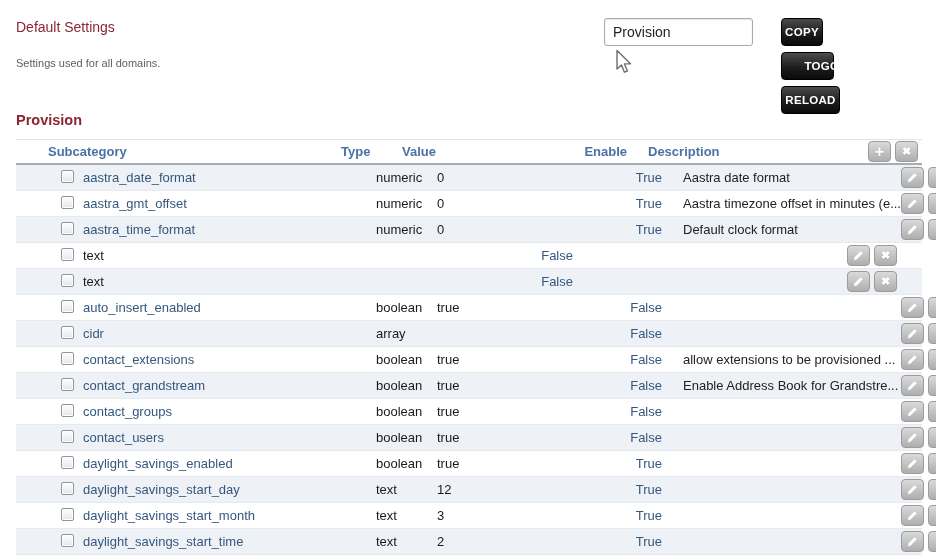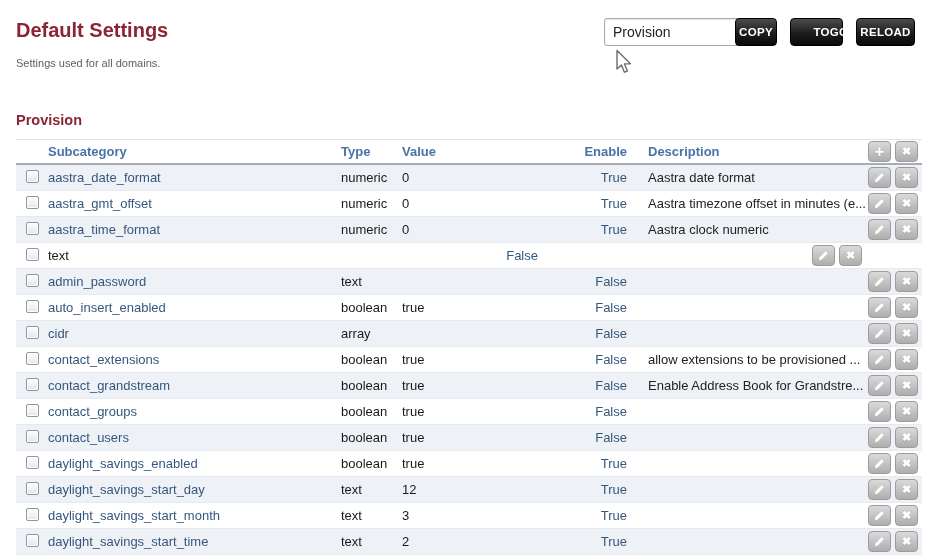--- a/index.html
+++ b/index.html
@@ -5,52 +5,52 @@
   html,body { margin:0; padding:0; }
   body {
     width:936px; height:556px; position:relative; overflow:hidden;
     background:#ffffff;
     font-family:"Liberation Sans", sans-serif;
     -webkit-font-smoothing:antialiased;
   }
   .abs { position:absolute; }
 
   
-  .page-title { left:16px; top:19px; font-size:20px; font-weight:bold; color:#8b2534; }
+  .page-title { left:16px; top:19px; font-size:14px; font-weight:normal; color:#8b2534; }
   .subtitle   { left:16px; top:57px; font-size:11px; color:#5f5f5f; }
   .section-title { left:16px; top:112px; font-size:14.5px; font-weight:bold; color:#8b2534; }
 
   
   .search-input {
     position:absolute; left:604px; top:18px; width:149px; height:28px;
     box-sizing:border-box; border:1px solid #a9a9a9; border-radius:3px;
     padding:0 8px; font-size:14px; color:#222; outline:none;
     font-family:"Liberation Sans", sans-serif;
     box-shadow: inset 0 1px 2px rgba(0,0,0,0.10);
   }
-  .toolbar-buttons { position:absolute; left:735px; top:18px; display:flex; gap:13px; }
+  .toolbar-buttons { position:absolute; left:781px; top:18px; display:flex; gap:6px;flex-direction:column; }
   .dark-btn {
     height:28px; box-sizing:border-box; border:1px solid #000; border-radius:4px;
     background:linear-gradient(#4c4c4c, #1d1d1d 55%, #0a0a0a);
     color:#fff; font-weight:bold; font-size:11.5px; letter-spacing:0.3px;
     display:flex; align-items:center; justify-content:center;
     font-family:"Liberation Sans", sans-serif; cursor:pointer; padding:0;
   }
   .btn-copy { width:42px; } .btn-toggle { width:53px;padding-left:44px; } .btn-reload { width:59px;text-align:center; }
 
   
   .settings-table { position:absolute; left:16px; top:139px; width:906px; border-top:1px solid #e0e4ea; }
   .thead, .tr {
     display:grid;
     grid-template-columns:32px 293px 61px 142px 89px 15px 218px 1fr;
     align-items:center; font-size:13px;
   }
   .thead { height:25px; box-sizing:border-box; border-bottom:2px solid #a6adb8;
            color:#4a72a7; font-weight:bold; }
-  .tr { height:26px; box-sizing:border-box; border-bottom:1px solid #e6eaf0; color:#1a1a1a; }
+  .tr { height:26px; box-sizing:border-box; border-bottom:1px solid #e6eaf0; color:#1a1a1a;padding-left:35px; }
   .tr.stripe { background:#eef2f7; }
   .td { overflow:hidden; white-space:nowrap; }
   .cell-enabled { text-align:right; padding-right:6px; }
   .a-link { color:#35577d; text-decoration:none; cursor:pointer; }
   .cell-desc { color:#222; }
 
   .checkbox {
     width:13px; height:13px; margin-left:10px; box-sizing:border-box;
     border:1px solid #8f969e; border-radius:2px;
     background:linear-gradient(#fefefe, #e6e6e6);
@@ -147,21 +147,21 @@
           </button>
     </div>
   </div>
       <div class="tr stripe">
     <div class="td"><span class="checkbox"></span></div>
     <div class="td"><a class="a-link">aastra_time_format</a></div>
     <div class="td">numeric</div>
     <div class="td">0</div>
     <div class="td cell-enabled"><a class="a-link">True</a></div>
     <div class="td"></div>
-    <div class="td cell-desc">Aastra clock numeric</div>
+    <div class="td cell-desc">Default clock format</div>
     <div class="td cell-actions">
       <button class="gbtn">
         <span>
           <svg width="13" height="13" viewBox="0 0 16 16">
                 <path fill="#ffffff" d="M2.3 13.8 L3.2 10.3 L10.7 2.8 L13.2 5.3 L5.7 12.8 Z"></path>
               </svg>
         </span>
       </button>
       <button class="gbtn">
             <span class="glyph">✖</span>
@@ -183,21 +183,20 @@
               </svg>
         </span>
       </button>
       <button class="gbtn">
             <span class="glyph">✖</span>
           </button>
     </div>
   </div>
       <div class="tr stripe">
     <div class="td"><span class="checkbox"></span></div>
-    <div class="td"><a class="a-link">admin_password</a></div>
     <div class="td">text</div>
     <div class="td"></div>
     <div class="td cell-enabled"><a class="a-link">False</a></div>
     <div class="td"></div>
     <div class="td cell-desc"></div>
     <div class="td cell-actions">
       <button class="gbtn">
         <span>
           <svg width="13" height="13" viewBox="0 0 16 16">
                 <path fill="#ffffff" d="M2.3 13.8 L3.2 10.3 L10.7 2.8 L13.2 5.3 L5.7 12.8 Z"></path>

